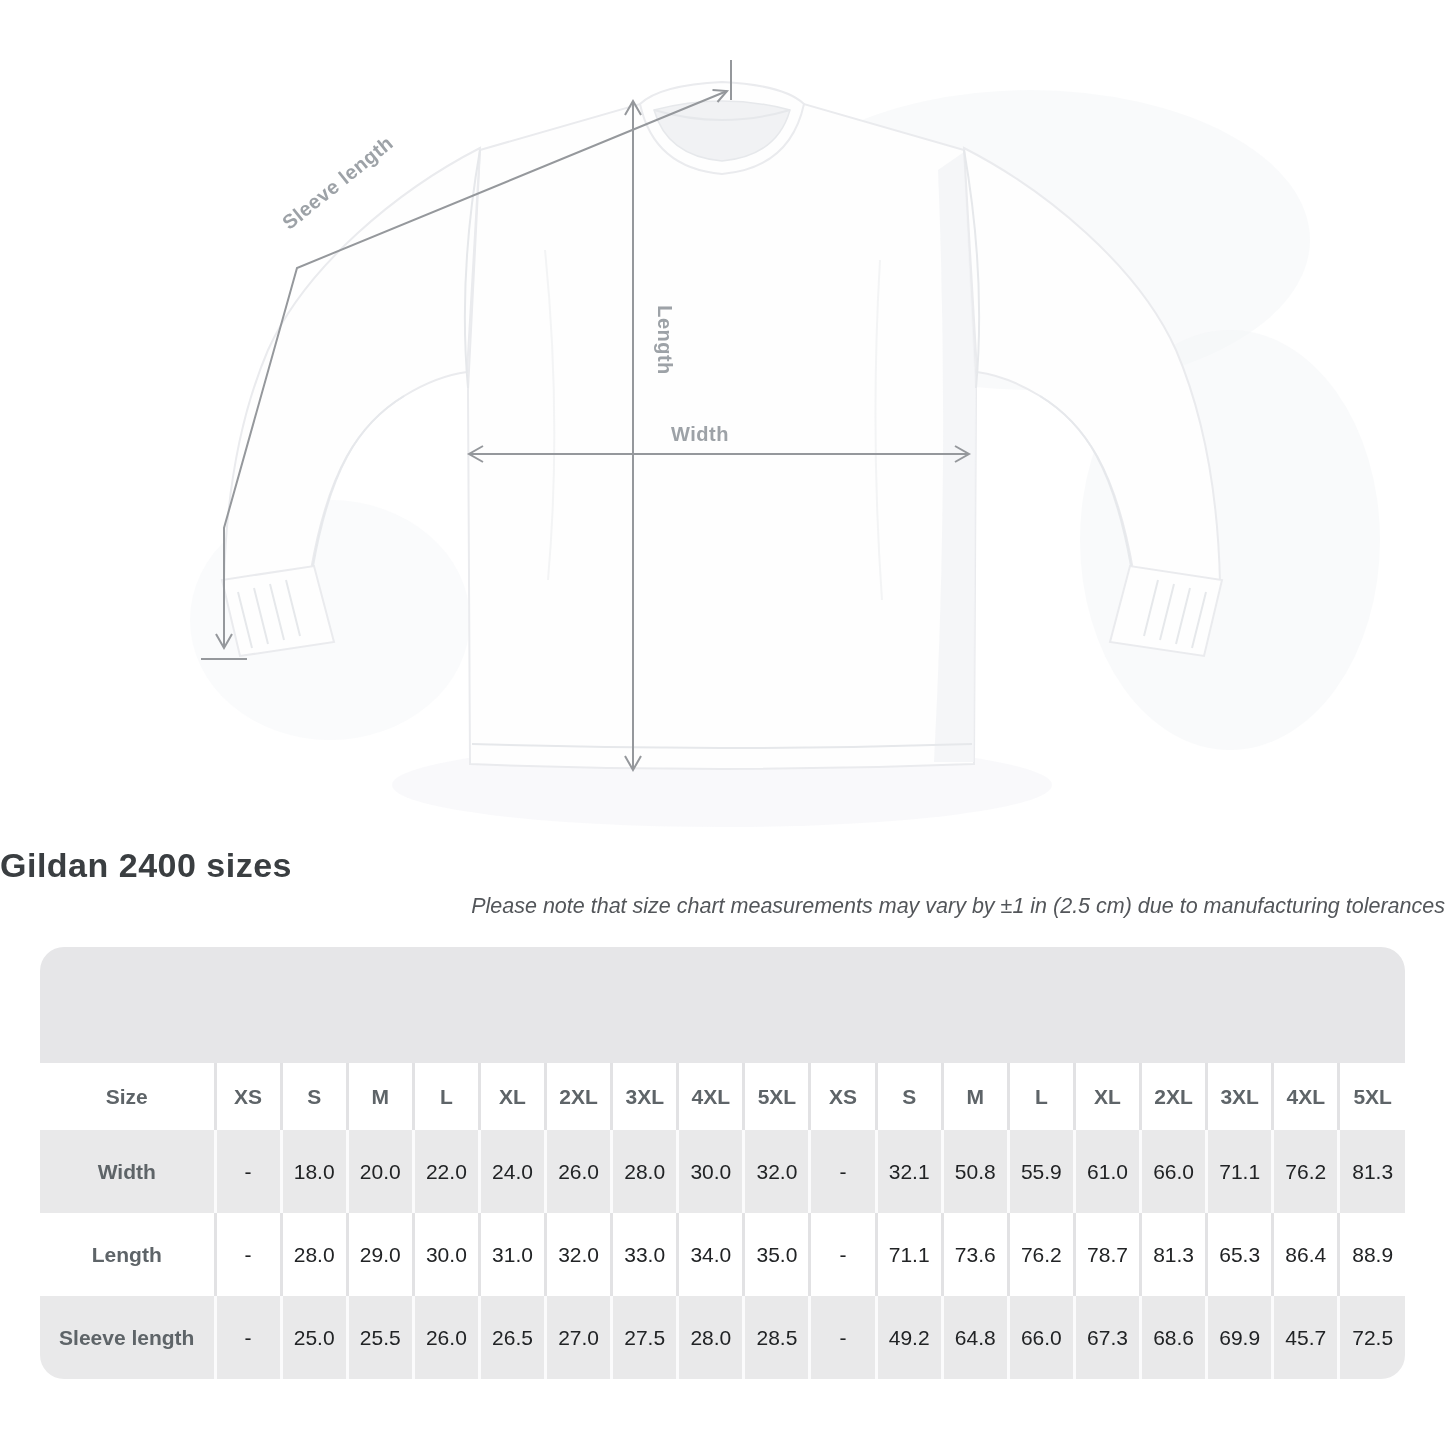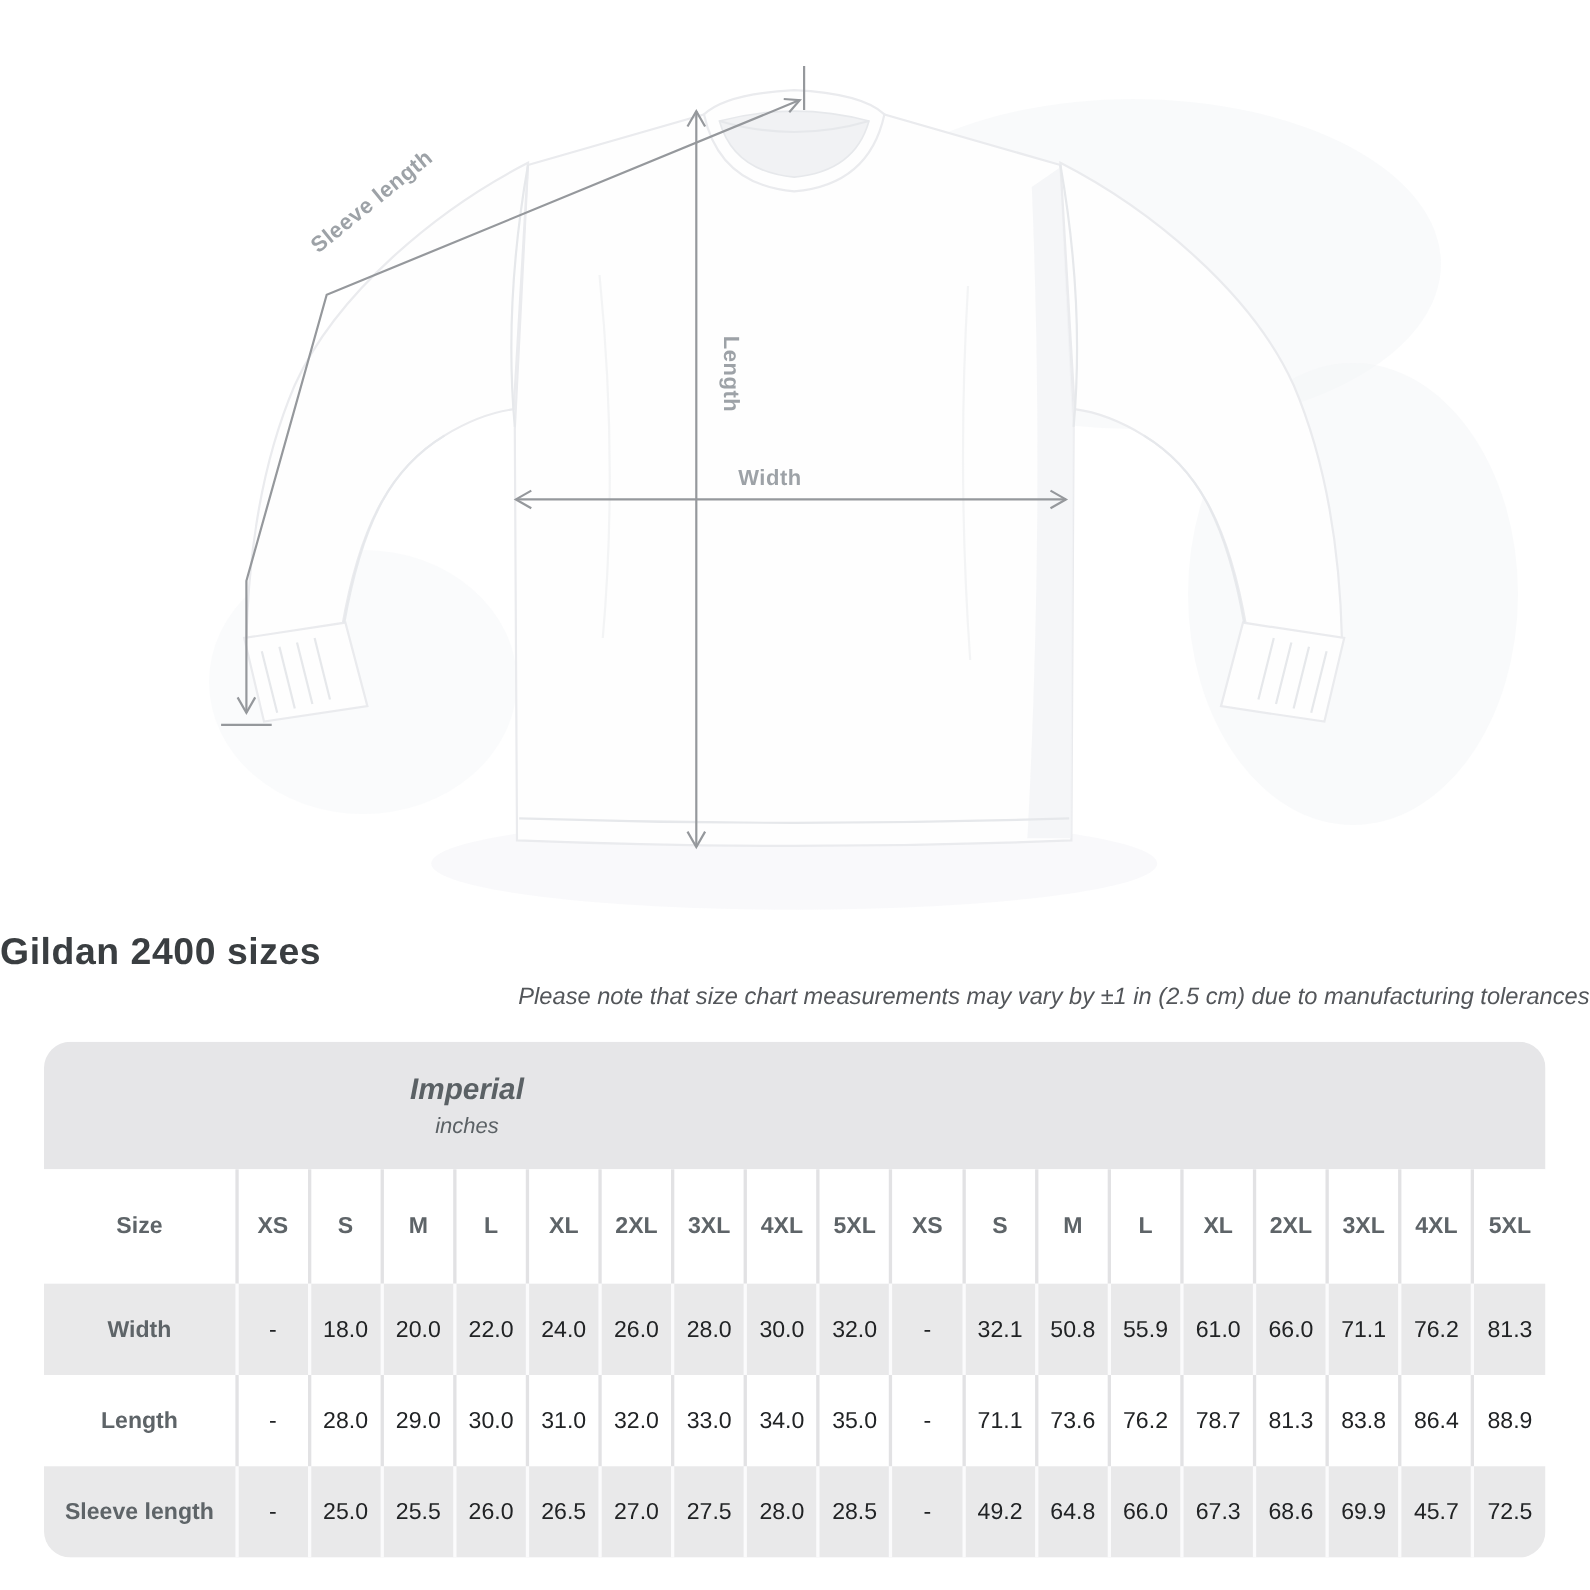--- a/index.html
+++ b/index.html
@@ -21,21 +21,21 @@
     border-radius:24px;overflow:hidden;background:#ffffff;
   }
   .band{display:flex;height:116px;background:#e6e6e8;}
   .band-sec{display:flex;flex-direction:column;justify-content:center;align-items:center;gap:7px;}
   .band-sec.imperial{width:769px;}
   .band-sec.metric{flex:1;}
   .band-title{font-size:27px;font-weight:bold;font-style:italic;color:#5b6165;}
   .band-unit{font-size:20px;font-style:italic;color:#5b6165;}
   table.sizes{width:100%;border-collapse:collapse;table-layout:fixed;}
   col.c-label{width:175px;}
-  thead tr{height:104px;background:#ffffff;}
+  thead tr{height:67px;background:#ffffff;}
   tbody tr{height:83px;}
   tr.gray-row{background:#e9e9ea;}
   tr.white-row{background:#ffffff;}
   th,td{text-align:center;vertical-align:middle;padding:0;border-left:3px solid transparent;}
   tr > th:first-child, tr > td:first-child{border-left:none;}
   tr.white-row > th, tr.white-row > td{border-left-color:#e2e2e4;}
   tr.white-row > th:first-child{border-left-color:transparent;}
   tr.gray-row > th, tr.gray-row > td{border-left-color:#fbfbfc;}
   tr.gray-row > th:first-child{border-left-color:transparent;}
   thead th{font-size:21px;font-weight:bold;color:#5e6468;}
@@ -108,24 +108,20 @@
       <text class="m-label" transform="translate(658,340) rotate(90)" text-anchor="middle">Length</text>
       <text class="m-label" x="700" y="441" text-anchor="middle">Width</text>
     </g>
   </svg>
 
   <h1 class="page-title">Gildan 2400 sizes</h1>
   <p class="tolerance-note">Please note that size chart measurements may vary by ±1 in (2.5 cm) due to manufacturing tolerances</p>
 
   <div class="size-chart">
     <div class="band">
-      <div class="band-sec imperial">
-        <div class="band-title">Imperial</div>
-        <div class="band-unit">inches</div>
-      </div>
     </div>
     <table class="sizes">
       <colgroup id="cols">
           <col class="c-label">
           <col>
           <col>
           <col>
           <col>
           <col>
           <col>
@@ -197,21 +193,21 @@
             <td>32.0</td>
             <td>33.0</td>
             <td>34.0</td>
             <td>35.0</td>
             <td>-</td>
             <td>71.1</td>
             <td>73.6</td>
             <td>76.2</td>
             <td>78.7</td>
             <td>81.3</td>
-            <td>83.8</td>
+            <td>65.3</td>
             <td>86.4</td>
             <td>88.9</td>
           </tr>
           <tr class="gray-row">
             <th>Sleeve length</th>
             <td>-</td>
             <td>25.0</td>
             <td>25.5</td>
             <td>26.0</td>
             <td>26.5</td>

